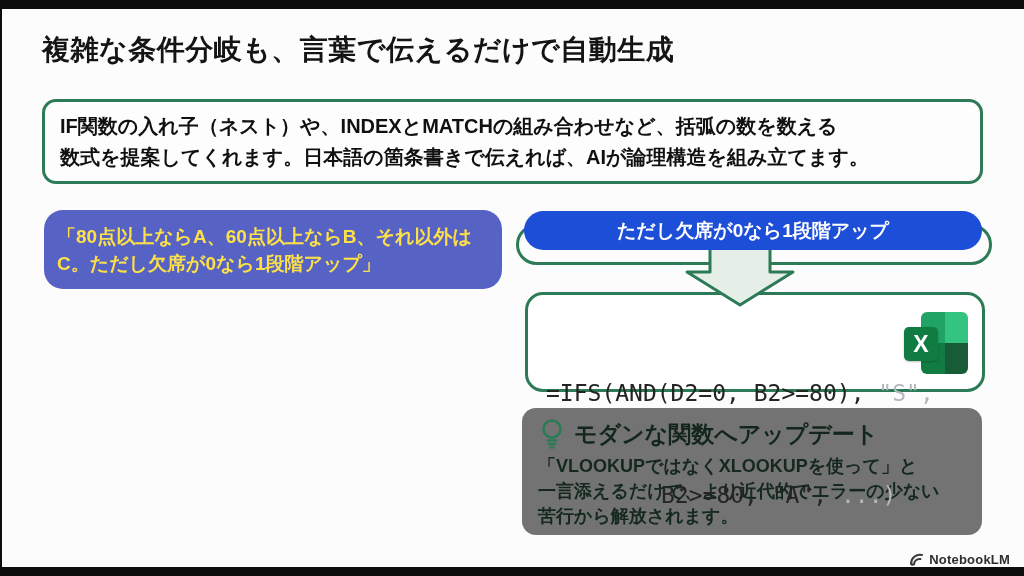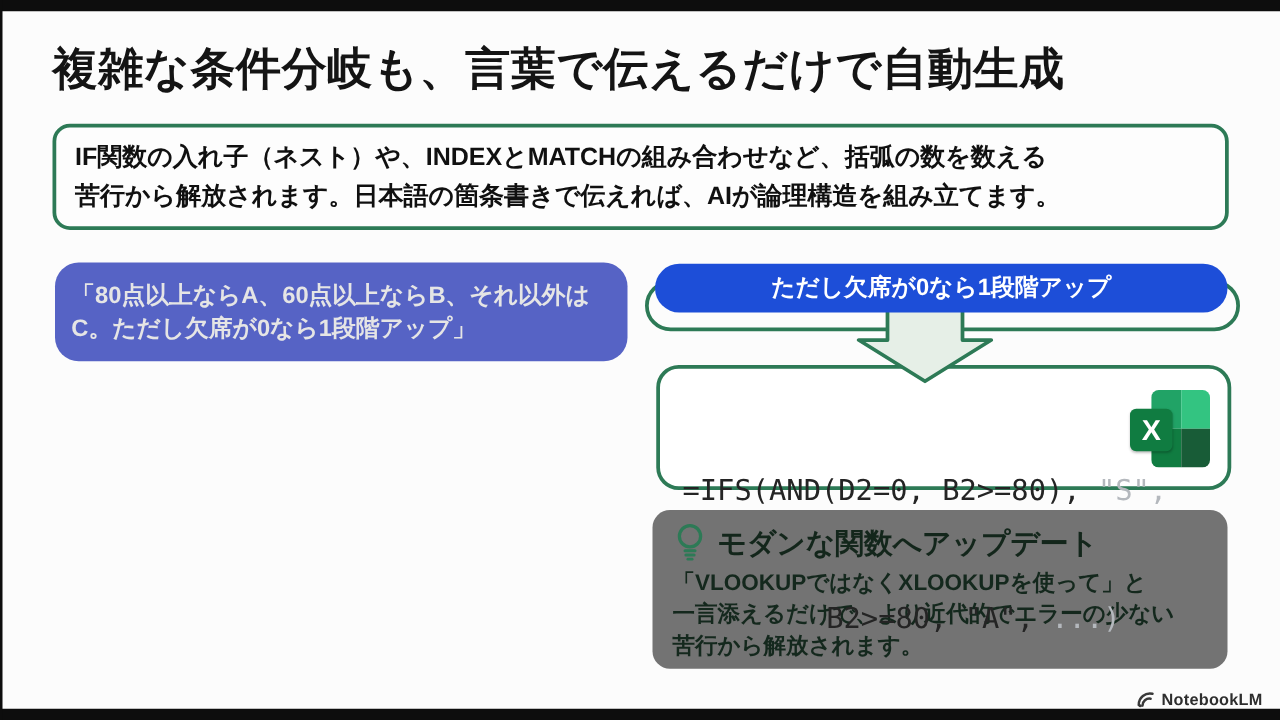--- a/index.html
+++ b/index.html
@@ -10,42 +10,42 @@
     background:#fcfcfc; overflow:hidden;
   }
   .bar { position:absolute; background:#0d0d0d; z-index:50; }
   #bar-top { left:0; top:0; width:1024px; height:9px; }
   #bar-bottom { left:0; top:567px; width:1024px; height:9px; }
   #bar-left { left:0; top:0; width:2px; height:576px; }
 
   
   #title {
     position:absolute; left:42px; top:31px; width:940px;
-    font-size:36px; font-weight:900; color:#141414; letter-spacing:0.5px;
+    font-size:28px; font-weight:900; color:#141414; letter-spacing:0.5px;
     white-space:nowrap;
   }
 
   
   #intro-box {
     position:absolute; left:42px; top:99px; width:941px; height:85px;
     background:#fdfdfd; border:3px solid #2d7a56; border-radius:14px;
     padding:9px 15px;
   }
   .intro-line {
     font-size:20px; font-weight:700; color:#101010; line-height:31px;
     white-space:nowrap;
   }
 
   
   #quote-box {
     position:absolute; left:44px; top:210px; width:458px; height:79px;
     background:#5663c5; border-radius:19px; padding:13px 13px;
   }
   .quote-line {
-    font-size:19px; font-weight:700; color:#e5e5e5; line-height:27px;
+    font-size:19px; font-weight:700; color:#fde047; line-height:27px;
     white-space:nowrap;
   }
 
   
   #pill-backdrop {
     position:absolute; left:516px; top:224px; width:476px; height:41px;
     border:3px solid #2d7a56; border-radius:21px; background:transparent; z-index:1;
   }
   #condition-pill {
     position:absolute; left:524px; top:211px; width:458px; height:39px;
@@ -110,21 +110,21 @@
 <div id="frame">
 
   <div id="bar-top" class="bar"></div>
   <div id="bar-bottom" class="bar"></div>
   <div id="bar-left" class="bar"></div>
 
   <div id="title">複雑な条件分岐も、言葉で伝えるだけで自動生成</div>
 
   <div id="intro-box">
     <div class="intro-line">IF関数の入れ子（ネスト）や、INDEXとMATCHの組み合わせなど、括弧の数を数える</div>
-    <div class="intro-line">苦行から解放されます。日本語の箇条書きで伝えれば、AIが論理構造を組み立てます。</div>
+    <div class="intro-line">数式を提案してくれます。日本語の箇条書きで伝えれば、AIが論理構造を組み立てます。</div>
   </div>
 
   <div id="quote-box">
     <div class="quote-line">「80点以上ならA、60点以上ならB、それ以外は</div>
     <div class="quote-line">C。ただし欠席が0なら1段階アップ」</div>
   </div>
 
   <div id="pill-backdrop"></div>
   <div id="condition-pill">ただし欠席が0なら1段階アップ</div>
 

